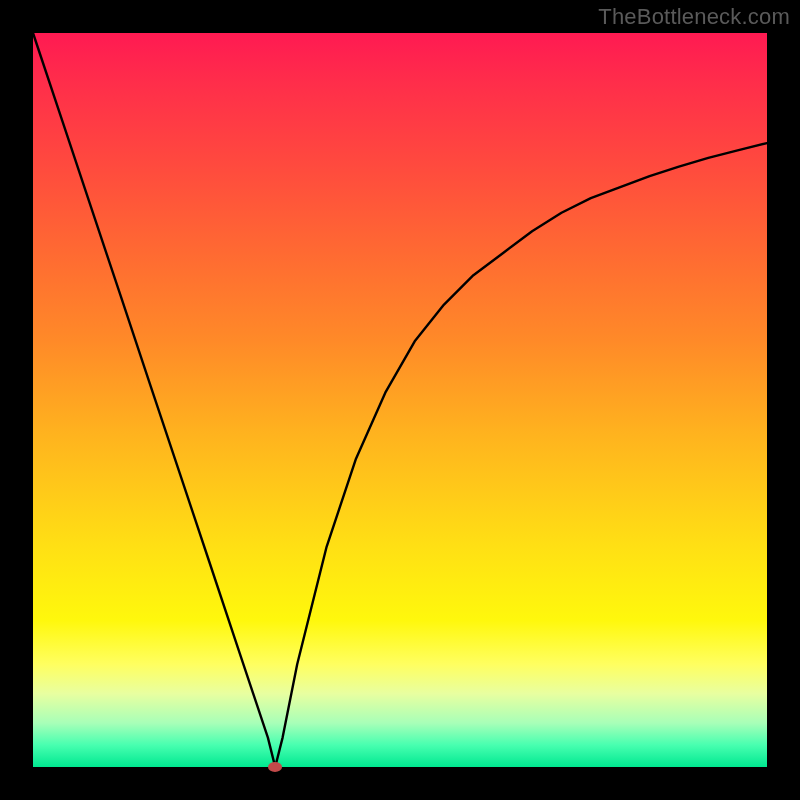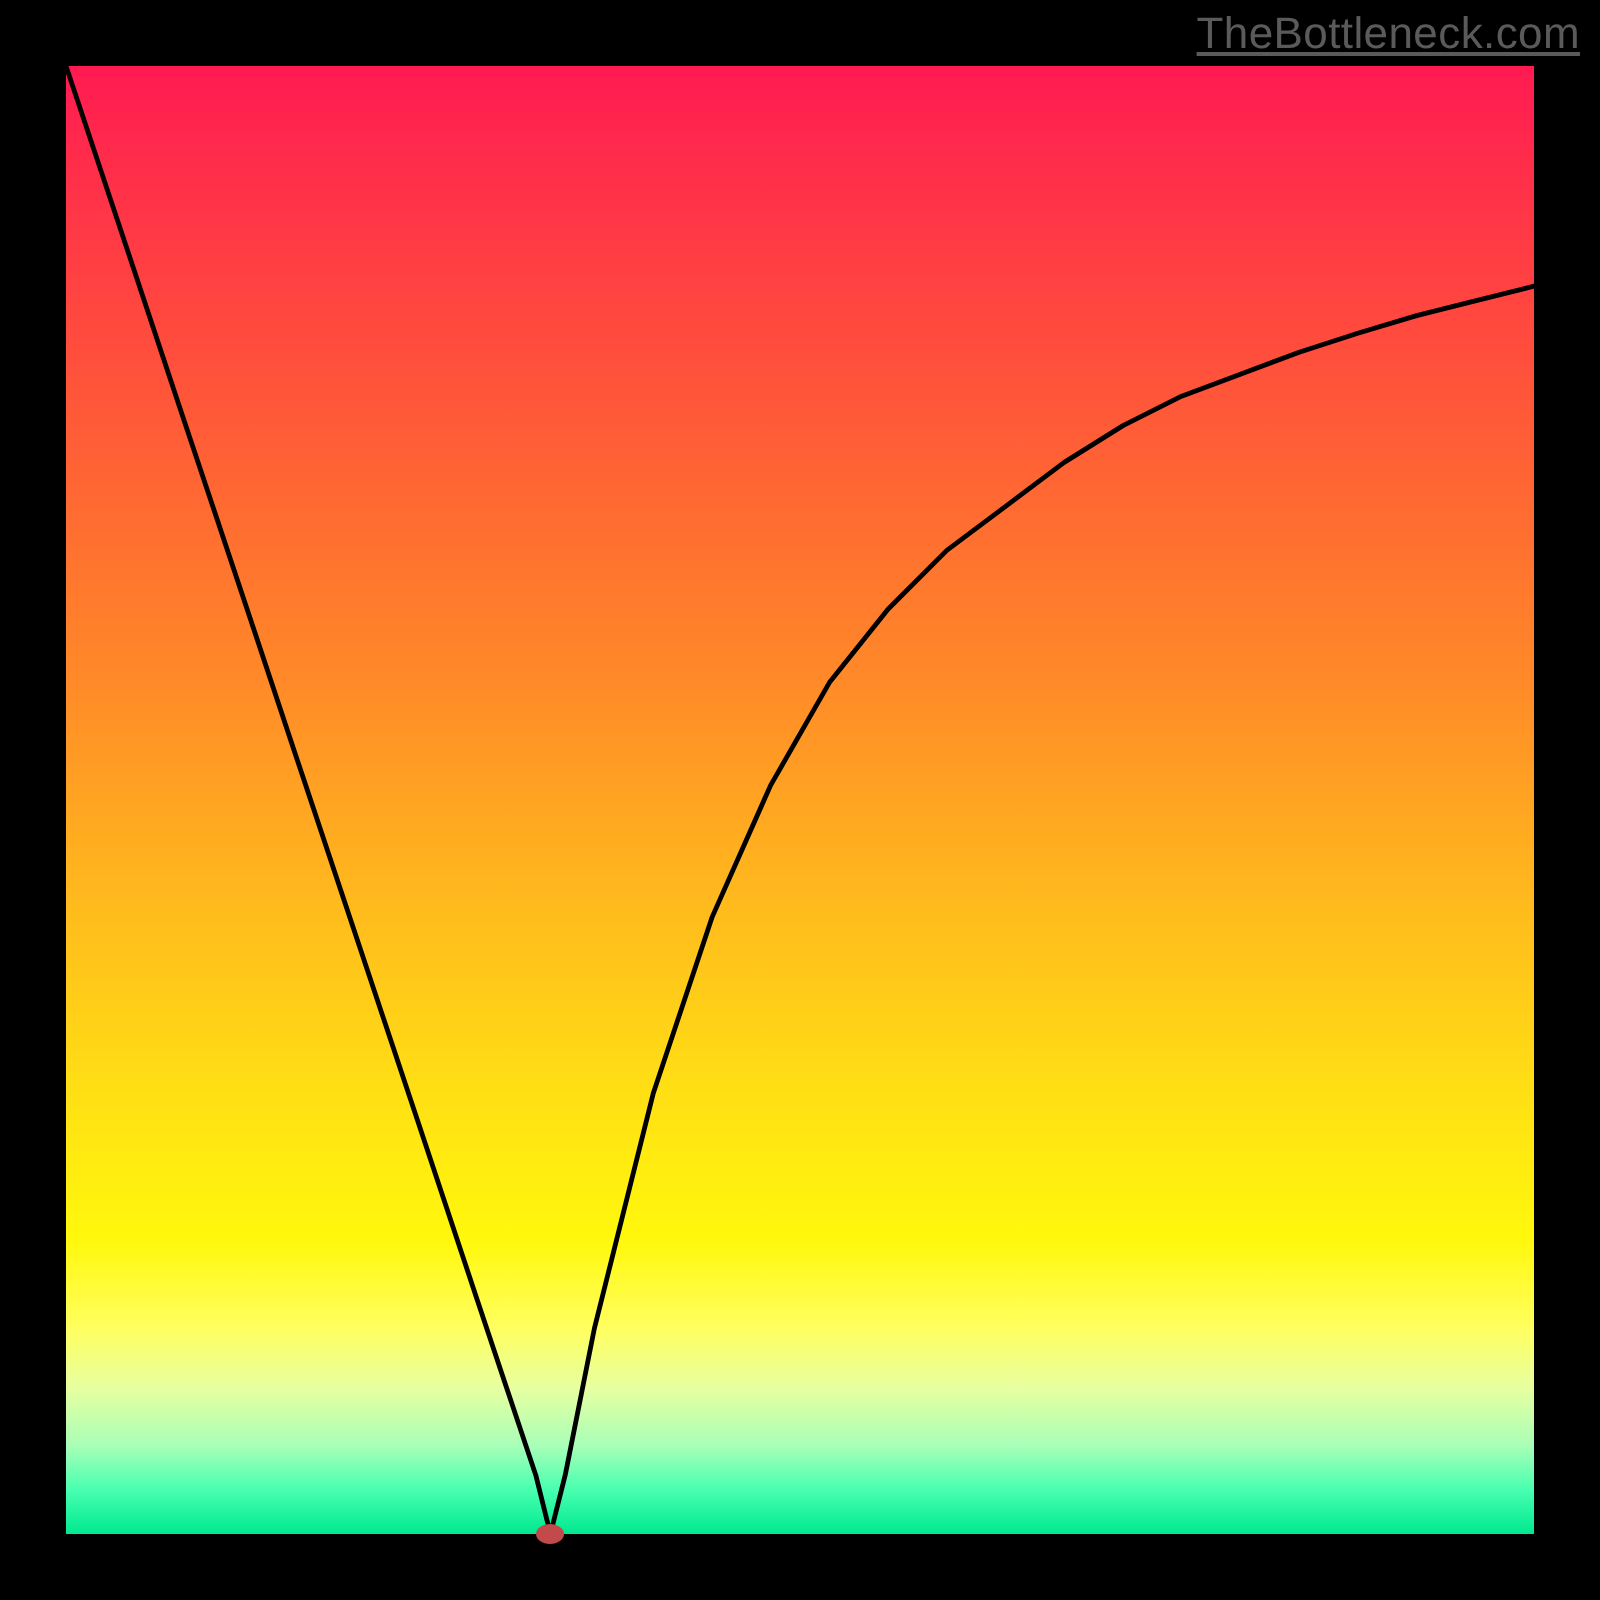--- a/index.html
+++ b/index.html
@@ -43,21 +43,20 @@
   }
   .watermark {
     position: absolute;
     top: 4px;
     right: 10px;
     color: #5a5a5a;
     font-size: 22px;
     font-weight: 500;
     letter-spacing: 0.2px;
     user-select: none;
-    text-decoration: underline;
   }
   svg.curve {
     position: absolute;
     left: 0;
     top: 0;
     width: 734px;
     height: 734px;
     overflow: visible;
   }
   .marker {

